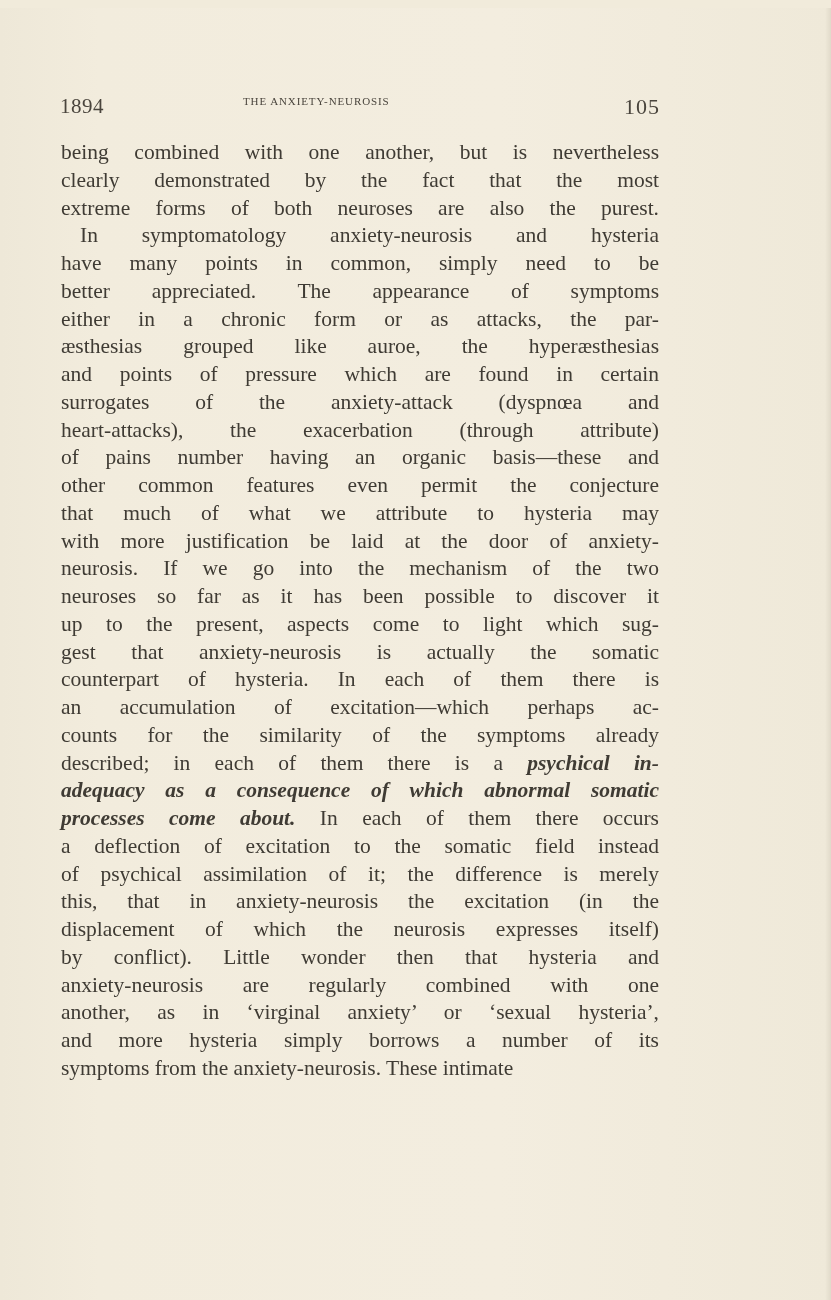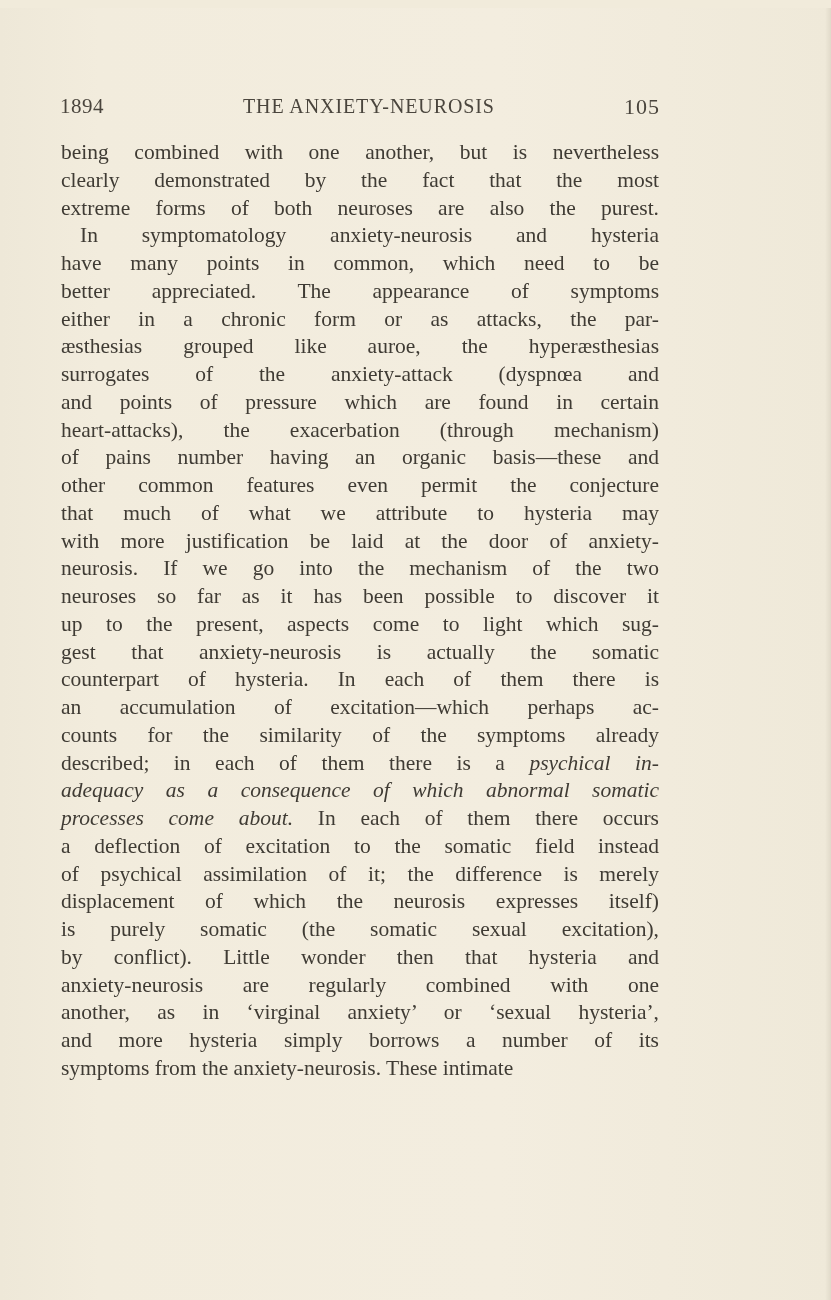--- a/index.html
+++ b/index.html
@@ -40,21 +40,21 @@
       left: 0; top: 2px;
       font-family: "Liberation Serif", "DejaVu Serif", serif;
       font-size: 21px;
       letter-spacing: 0.5px;
       color: #4a453d;
     }
     .rh-title {
       position: absolute;
       left: 183px; top: 3px;
       font-family: "Liberation Serif", "DejaVu Serif", serif;
-      font-size: 20px;
+      font-size: 11px;
       letter-spacing: 0.9px;
       color: #4a453d;
     }
     .rh-page {
       position: absolute;
       right: 0; top: 2px;
       font-family: "Liberation Serif", "DejaVu Serif", serif;
       font-size: 22px;
       letter-spacing: 1px;
       color: #4a453d;
@@ -77,63 +77,64 @@
       color: #3f3b34;
     }
     .line.last {
       text-align-last: left;
     }
     .line.indent {
       padding-left: 19px;
     }
     .line .it {
       font-style: italic;
+      font-weight: bold;
     }
   </style>
 </head>
 <body>
 
 <div class="page">
   <div class="edge-right"></div>
 
   <div class="running-head">
     <span class="rh-year">1894</span>
     <span class="rh-title">THE ANXIETY-NEUROSIS</span>
     <span class="rh-page">105</span>
   </div>
 
   <div class="text-block" id="text-block">
       <div class="line"><span>being combined with one another, but is nevertheless</span></div>
       <div class="line"><span>clearly demonstrated by the fact that the most</span></div>
       <div class="line"><span>extreme forms of both neuroses are also the purest.</span></div>
       <div class="line indent"><span>In symptomatology anxiety-neurosis and hysteria</span></div>
-      <div class="line"><span>have many points in common, which need to be</span></div>
+      <div class="line"><span>have many points in common, simply need to be</span></div>
       <div class="line"><span>better appreciated. The appearance of symptoms</span></div>
       <div class="line"><span>either in a chronic form or as attacks, the par-</span></div>
       <div class="line"><span>æsthesias grouped like auroe, the hyperæsthesias</span></div>
+      <div class="line"><span>and points of pressure which are found in certain</span></div>
       <div class="line"><span>surrogates of the anxiety-attack (dyspnœa and</span></div>
-      <div class="line"><span>and points of pressure which are found in certain</span></div>
-      <div class="line"><span>heart-attacks), the exacerbation (through mechanism)</span></div>
+      <div class="line"><span>heart-attacks), the exacerbation (through attribute)</span></div>
       <div class="line"><span>of pains number having an organic basis—these and</span></div>
       <div class="line"><span>other common features even permit the conjecture</span></div>
       <div class="line"><span>that much of what we attribute to hysteria may</span></div>
       <div class="line"><span>with more justification be laid at the door of anxiety-</span></div>
       <div class="line"><span>neurosis. If we go into the mechanism of the two</span></div>
       <div class="line"><span>neuroses so far as it has been possible to discover it</span></div>
       <div class="line"><span>up to the present, aspects come to light which sug-</span></div>
       <div class="line"><span>gest that anxiety-neurosis is actually the somatic</span></div>
       <div class="line"><span>counterpart of hysteria. In each of them there is</span></div>
       <div class="line"><span>an accumulation of excitation—which perhaps ac-</span></div>
       <div class="line"><span>counts for the similarity of the symptoms already</span></div>
       <div class="line"><span>described; in each of them there is a </span><span class="it">psychical in-</span></div>
       <div class="line"><span class="it">adequacy as a consequence of which abnormal somatic</span></div>
       <div class="line"><span class="it">processes come about.</span><span> In each of them there occurs</span></div>
       <div class="line"><span>a deflection of excitation to the somatic field instead</span></div>
       <div class="line"><span>of psychical assimilation of it; the difference is merely</span></div>
+      <div class="line"><span>this, that in anxiety-neurosis the excitation (in the</span></div>
       <div class="line"><span>displacement of which the neurosis expresses itself)</span></div>
-      <div class="line"><span>is purely somatic (the somatic sexual excitation),</span></div>
       <div class="line"><span>by conflict). Little wonder then that hysteria and</span></div>
       <div class="line"><span>anxiety-neurosis are regularly combined with one</span></div>
       <div class="line"><span>another, as in ‘virginal anxiety’ or ‘sexual hysteria’,</span></div>
       <div class="line"><span>and more hysteria simply borrows a number of its</span></div>
       <div class="line last"><span>symptoms from the anxiety-neurosis. These intimate</span></div>
     </div>
 </div>
 
 </body></html>

